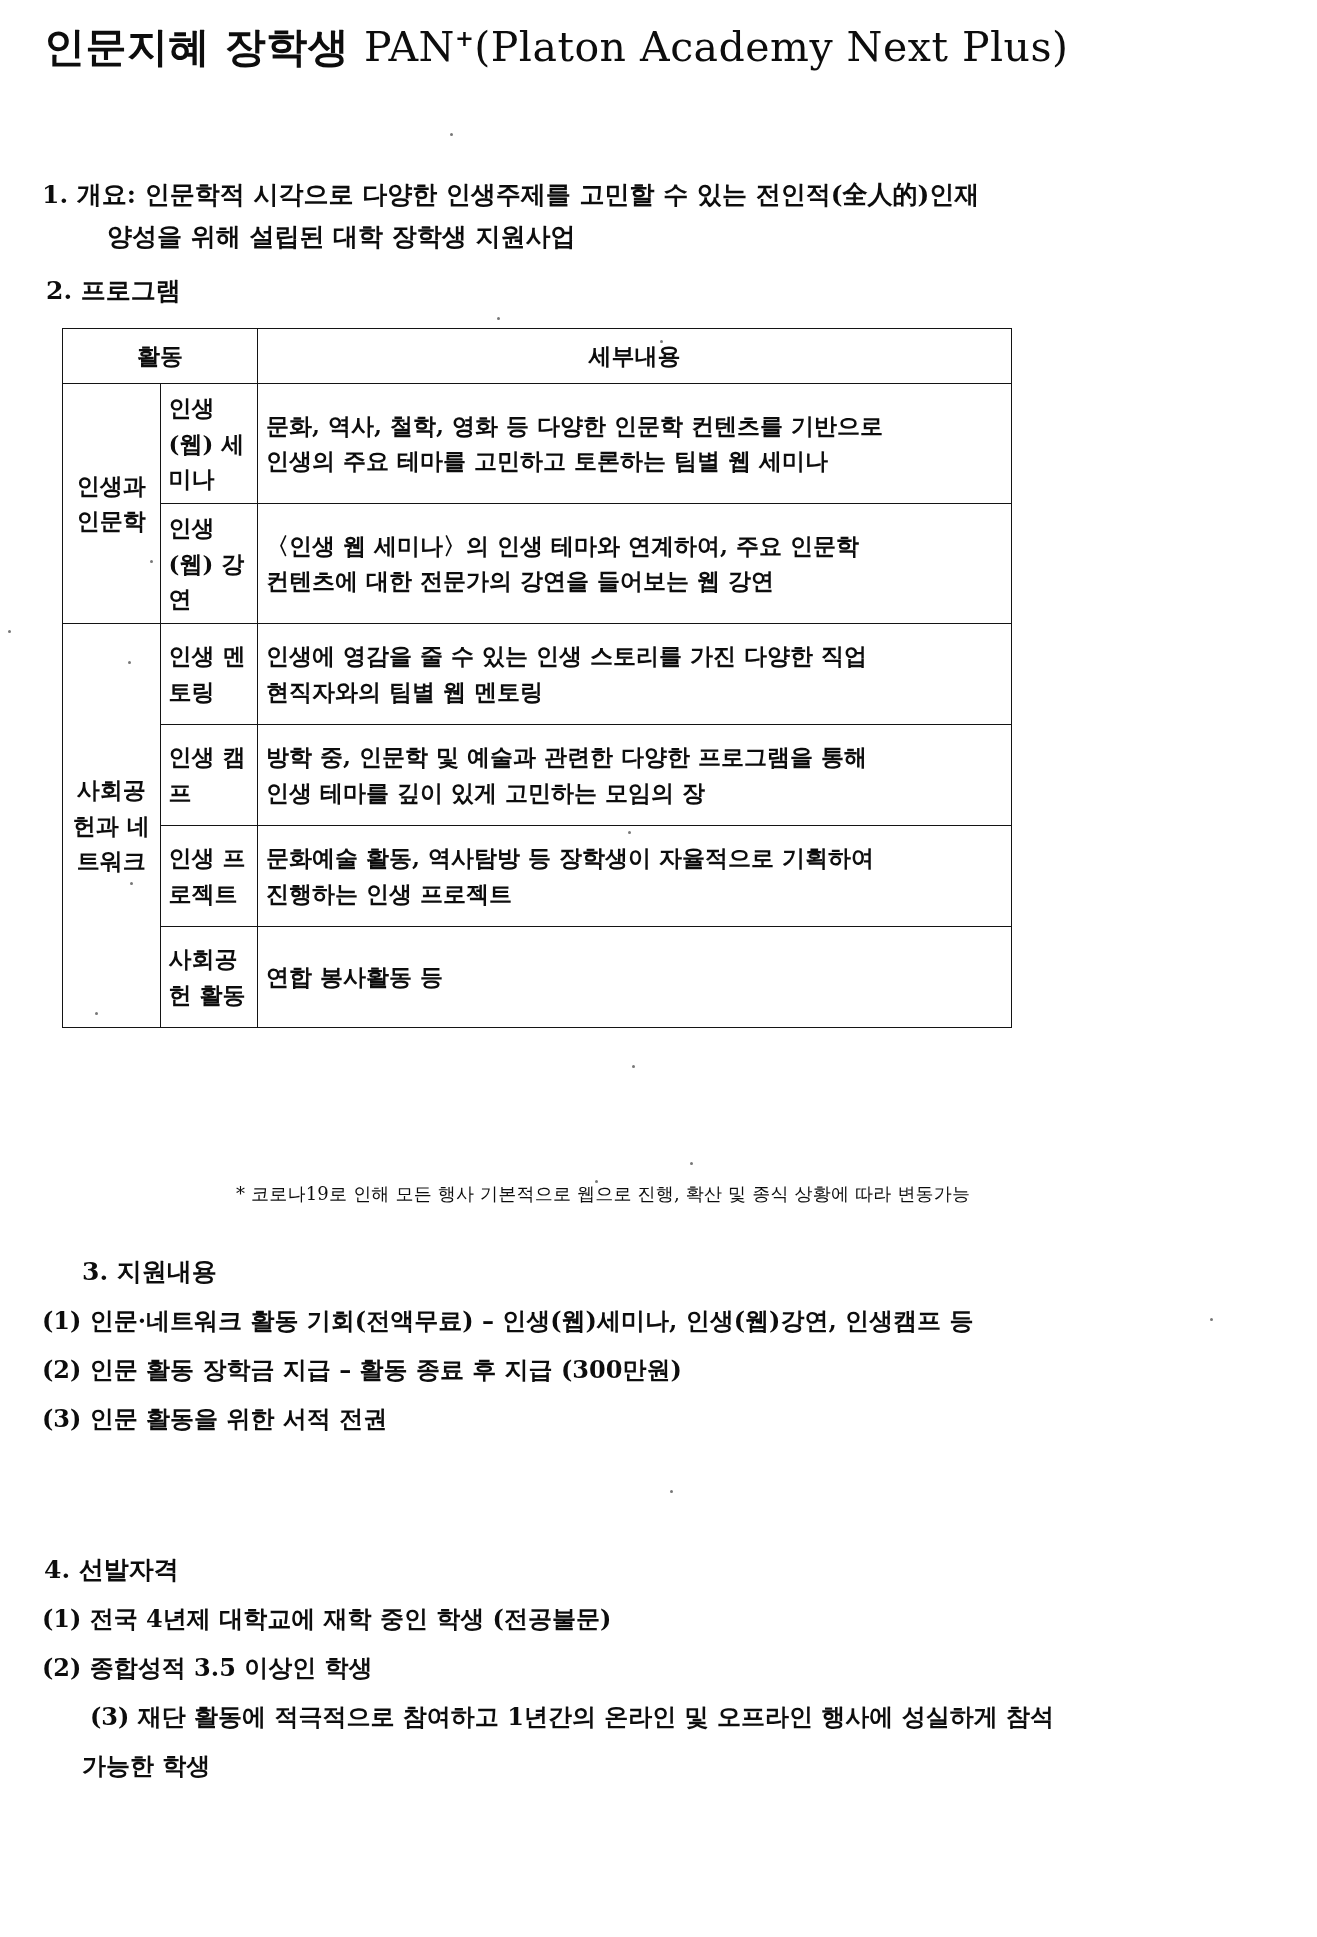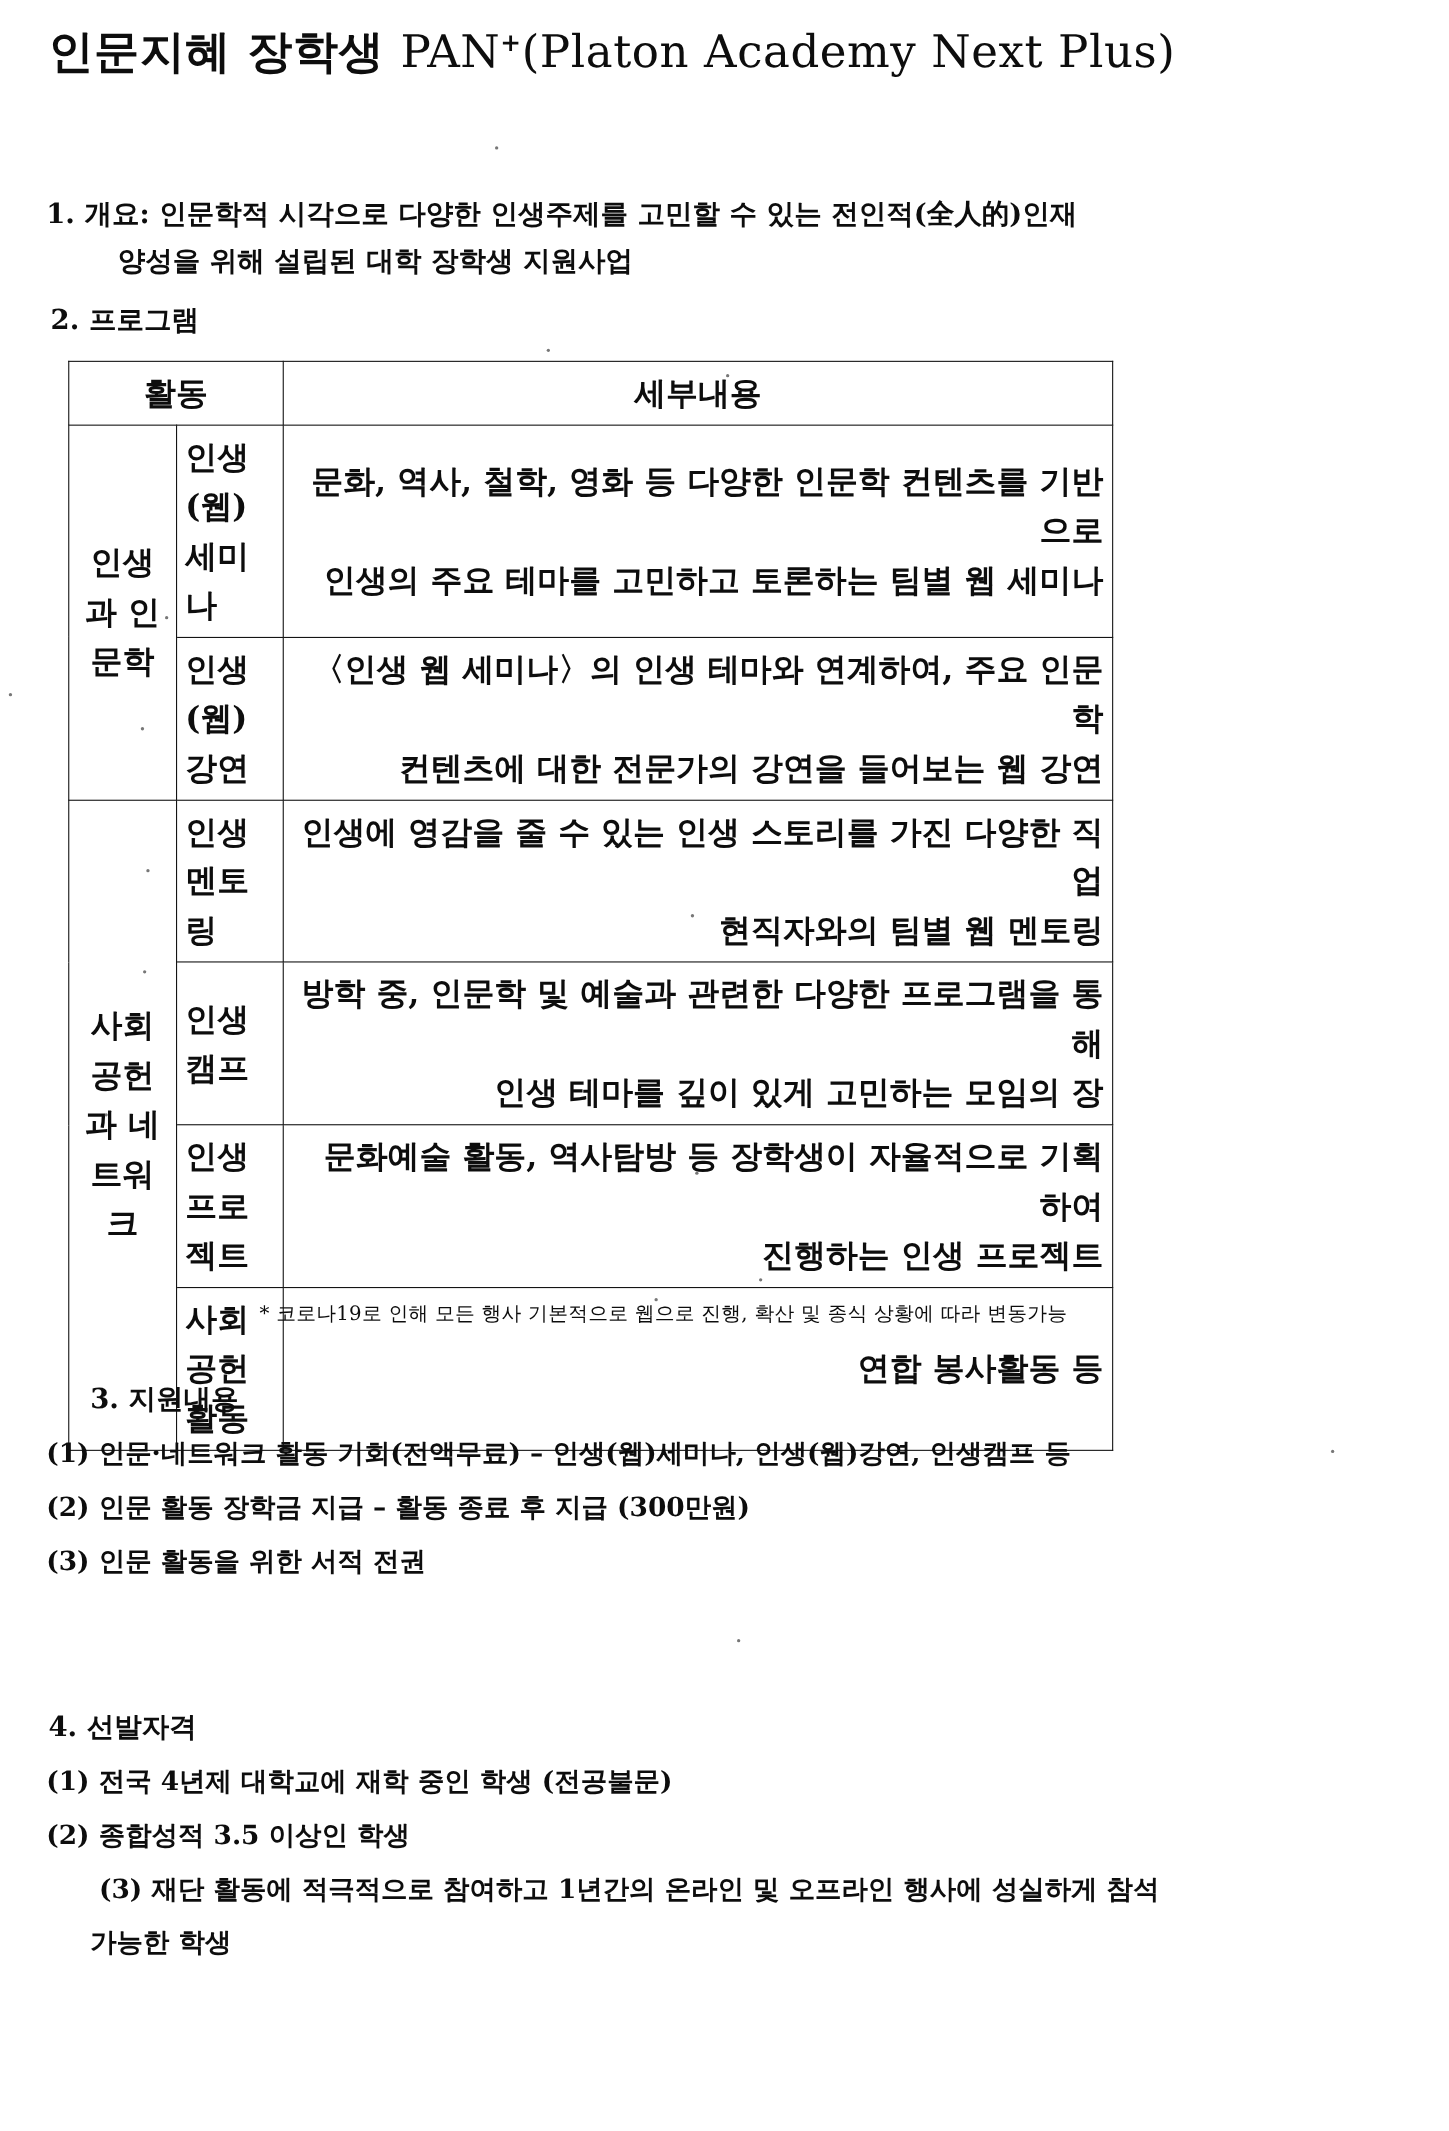--- a/index.html
+++ b/index.html
@@ -74,33 +74,33 @@
   .prog-table {
     position: absolute;
     left: 62px;
     top: 328px;
     width: 950px;
     border-collapse: collapse;
     table-layout: fixed;
   }
   .prog-table td, .prog-table th {
     border: 1px solid #141414;
-    font-size: 29px;
+    font-size: 23px;
     font-weight: 700;
     vertical-align: middle;
     padding: 6px 8px;
     line-height: 1.55;
   }
   .prog-table th {
     text-align: center;
     height: 42px;
   }
   .col-group { width: 178px; text-align: center; }
   .col-act   { width: 108px; text-align: left; }
-  .col-desc  { text-align: right; padding-left: 10px; }
+  .col-desc  { text-align: left; padding-left: 10px; }
 
   .thick-top    { border-top-width: 2px; }
   .thick-bottom { border-bottom-width: 2px; }
 
   .desc-cell { height: 88px; }
   .desc-cell .l { display: block; }
 
   
   .footnote {
     position: absolute;

